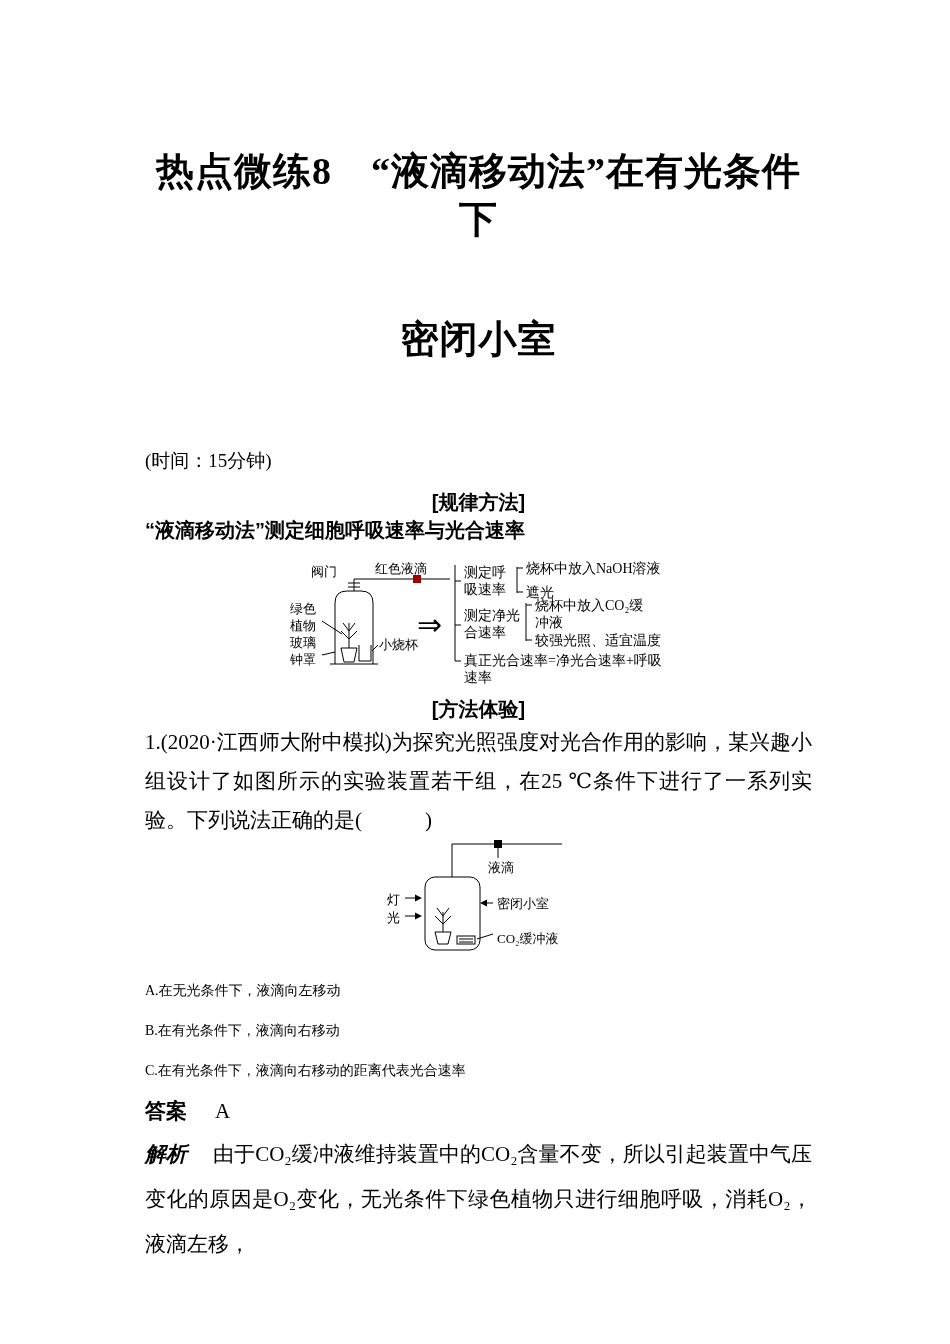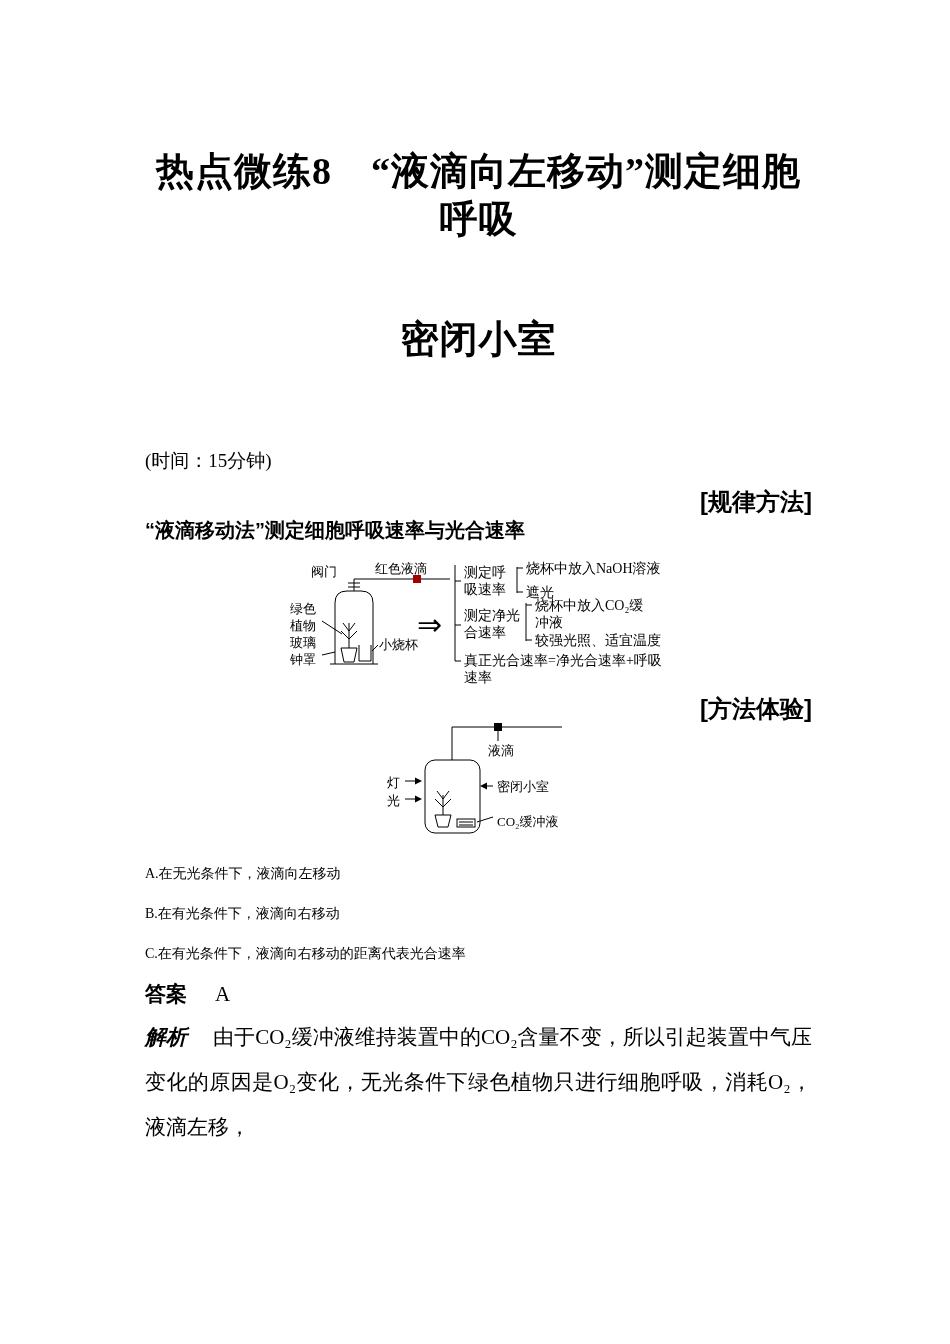--- a/index.html
+++ b/index.html
@@ -11,21 +11,21 @@
   }
   .page { width:950px; height:1344px; padding:0 138px 0 145px; background:#fff; }
 
   .title { padding-top:147px; text-align:center; font-weight:bold; font-size:38px; }
   .title-line { display:block; line-height:48px; letter-spacing:1px; }
   .title-line + .title-line { margin-top:72px; }
 
   .time-note { margin-top:85px; font-size:19px; line-height:26px; }
 
   .section-head {
-    text-align:right; font-size:24px; line-height:28px; font-weight:bold;
+    text-align:center; font-size:20px; line-height:28px; font-weight:bold;
     font-family:"Liberation Sans","DejaVu Sans",sans-serif;
   }
   .section-head.rule { margin-top:14px; }
   .section-head.exp  { margin-top:4px; }
 
   .rule-heading {
     font-size:20px; line-height:28px; font-weight:bold;
     font-family:"Liberation Sans","DejaVu Sans",sans-serif;
   }
 
@@ -51,21 +51,21 @@
 
   .analysis { margin-top:0; font-size:21px; line-height:45px; text-align:justify; }
   .analysis .bold-label { margin-right:26px;font-style:italic; }
 </style>
 </head>
 <body>
 
 <div class="page">
 
   <h1 class="title">
-    <span class="title-line">热点微练8　“液滴向左移动”测定细胞呼吸</span>
+    <span class="title-line">热点微练8　“液滴移动法”在有光条件下</span>
     <span class="title-line">密闭小室</span>
   </h1>
 
   <p class="time-note">(时间：15分钟)</p>
 
   <p class="section-head rule">[规律方法]</p>
 
   <p class="rule-heading">“液滴移动法”测定细胞呼吸速率与光合速率</p>
 
   <div class="diagram1">
@@ -124,20 +124,21 @@
       <text x="390" y="61">烧杯中放入CO₂缓</text>
       <text x="390" y="78">冲液</text>
       <text x="390" y="96">较强光照、适宜温度</text>
       <text x="319" y="116">真正光合速率=净光合速率+呼吸</text>
       <text x="319" y="133">速率</text>
     </svg>
   </div>
 
   <p class="section-head exp">[方法体验]</p>
 
+  <p class="stem">1.(2020·江西师大附中模拟)为探究光照强度对光合作用的影响，某兴趣小组设计了如图所示的实验装置若干组，在25 ℃条件下进行了一系列实验。下列说法正确的是(　　　)</p>
 
   <div class="diagram2">
     <svg viewBox="0 0 330 128" width="330" height="128">
       <g>
 
         <line x1="75" y1="45" x2="75" y2="12"></line>
         <line x1="75" y1="12" x2="185" y2="12"></line>
         <rect x="117" y="8" width="8" height="8" fill="#000" stroke="none"></rect>
         <line x1="121" y1="16" x2="121" y2="26"></line>
 

